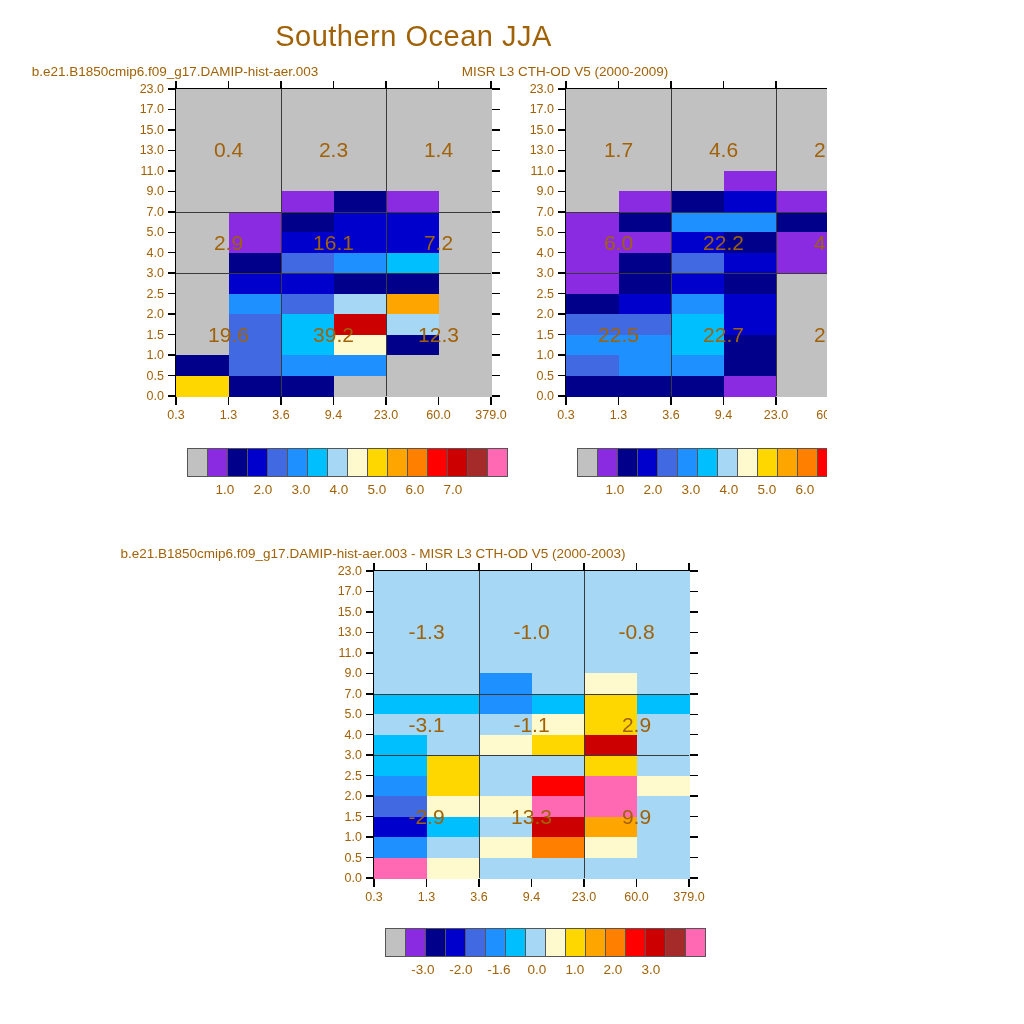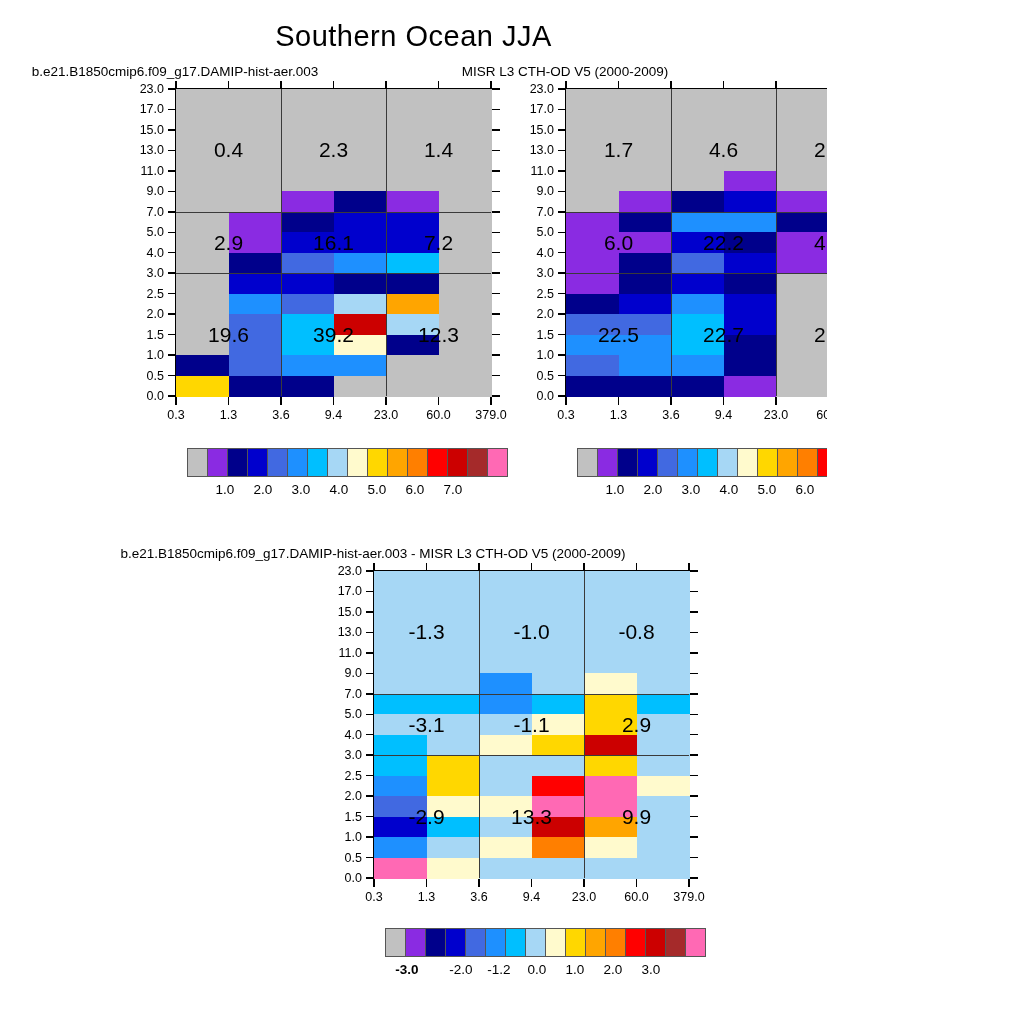--- a/index.html
+++ b/index.html
@@ -1,18 +1,18 @@
 <!DOCTYPE html>
 <html><head>
 <meta charset="utf-8">
 <style>
   html,body{margin:0;padding:0;background:#ffffff;}
   #canvas{
     position:relative;width:827px;height:1024px;background:#ffffff;overflow:hidden;
-    font-family:"Liberation Sans","DejaVu Sans",sans-serif;color:#000000;
+    font-family:"Liberation Sans","DejaVu Sans",sans-serif;color:#a16207;
   }
   .main-title{
     position:absolute;top:20px;left:0;width:100%;text-align:center;
     font-size:29px;letter-spacing:0.5px;
   }
   .panel{position:absolute;}
   .panel-title{
     position:absolute;left:50%;transform:translateX(-50%);top:-24px;
     font-size:13.5px;white-space:nowrap;
   }
@@ -393,21 +393,21 @@
         <div class="ann" style="left: 52.5px; top: 153.5px;">6.0</div>
         <div class="ann" style="left: 157.5px; top: 153.5px;">22.2</div>
         <div class="ann" style="left: 262.5px; top: 153.5px;">4.3</div>
         <div class="ann" style="left: 52.5px; top: 245.6px;">22.5</div>
         <div class="ann" style="left: 157.5px; top: 245.6px;">22.7</div>
         <div class="ann" style="left: 262.5px; top: 245.6px;">2.4</div>
       </div>
   </div>
 
   <div class="panel" id="panel-2" style="left:373px;top:570px;">
-    <div class="panel-title">b.e21.B1850cmip6.f09_g17.DAMIP-hist-aer.003 - MISR L3 CTH-OD V5 (2000-2009)</div>
+    <div class="panel-title">b.e21.B1850cmip6.f09_g17.DAMIP-hist-aer.003 - MISR L3 CTH-OD V5 (2000-2003)</div>
     <div class="plot" id="plot-2" style="width: 315px; height: 307px;">
         <div class="cell" style="left: 0px; top: 0px; width: 53.1px; height: 21.0667px; background: rgb(166, 215, 245);"></div>
         <div class="cell" style="left: 52.5px; top: 0px; width: 53.1px; height: 21.0667px; background: rgb(166, 215, 245);"></div>
         <div class="cell" style="left: 105px; top: 0px; width: 53.1px; height: 21.0667px; background: rgb(166, 215, 245);"></div>
         <div class="cell" style="left: 157.5px; top: 0px; width: 53.1px; height: 21.0667px; background: rgb(166, 215, 245);"></div>
         <div class="cell" style="left: 210px; top: 0px; width: 53.1px; height: 21.0667px; background: rgb(166, 215, 245);"></div>
         <div class="cell" style="left: 262.5px; top: 0px; width: 53.1px; height: 21.0667px; background: rgb(166, 215, 245);"></div>
         <div class="cell" style="left: 0px; top: 20.4667px; width: 53.1px; height: 21.0667px; background: rgb(166, 215, 245);"></div>
         <div class="cell" style="left: 52.5px; top: 20.4667px; width: 53.1px; height: 21.0667px; background: rgb(166, 215, 245);"></div>
         <div class="cell" style="left: 105px; top: 20.4667px; width: 53.1px; height: 21.0667px; background: rgb(166, 215, 245);"></div>
@@ -643,21 +643,21 @@
         <div class="cbar-box" style="background: rgb(166, 215, 245);"></div>
         <div class="cbar-box" style="background: rgb(255, 250, 205);"></div>
         <div class="cbar-box" style="background: rgb(255, 215, 0);"></div>
         <div class="cbar-box" style="background: rgb(255, 165, 0);"></div>
         <div class="cbar-box" style="background: rgb(255, 127, 0);"></div>
         <div class="cbar-box" style="background: rgb(255, 0, 0);"></div>
         <div class="cbar-box" style="background: rgb(204, 0, 0);"></div>
         <div class="cbar-box" style="background: rgb(165, 42, 42);"></div>
         <div class="cbar-box" style="background: rgb(255, 105, 180);"></div>
       </div>
-      <div class="cbar-lab" style="left: 22px; font-weight: bold;">-3.0</div>
+      <div class="cbar-lab" style="left: 38px;">-3.0</div>
       <div class="cbar-lab" style="left: 76px;">-2.0</div>
-      <div class="cbar-lab" style="left: 114px;">-1.2</div>
+      <div class="cbar-lab" style="left: 114px;">-1.6</div>
       <div class="cbar-lab" style="left: 152px;">0.0</div>
       <div class="cbar-lab" style="left: 190px;">1.0</div>
       <div class="cbar-lab" style="left: 228px;">2.0</div>
       <div class="cbar-lab" style="left: 266px;">3.0</div>
     </div>
 </div>
 
 </body></html>

